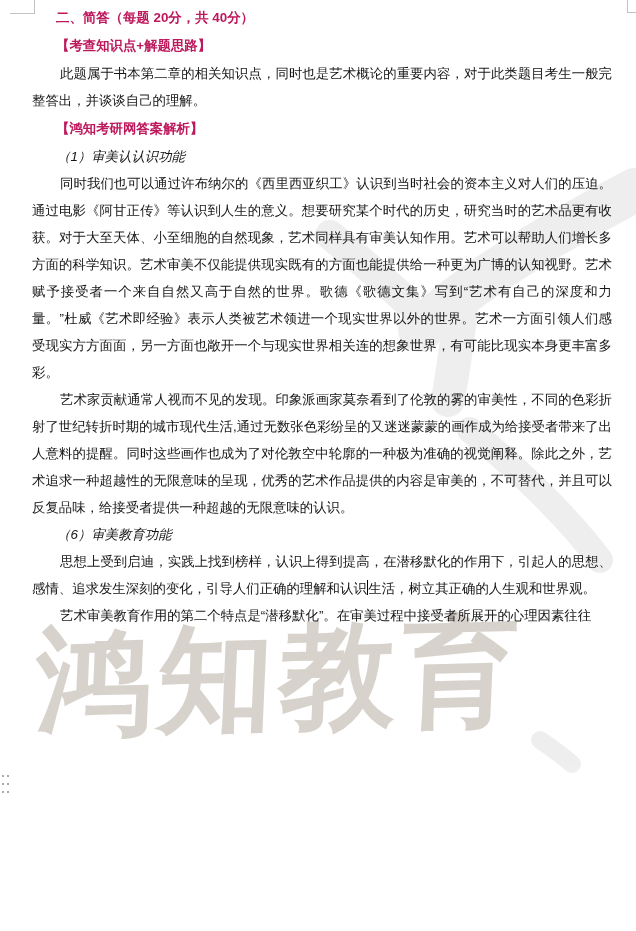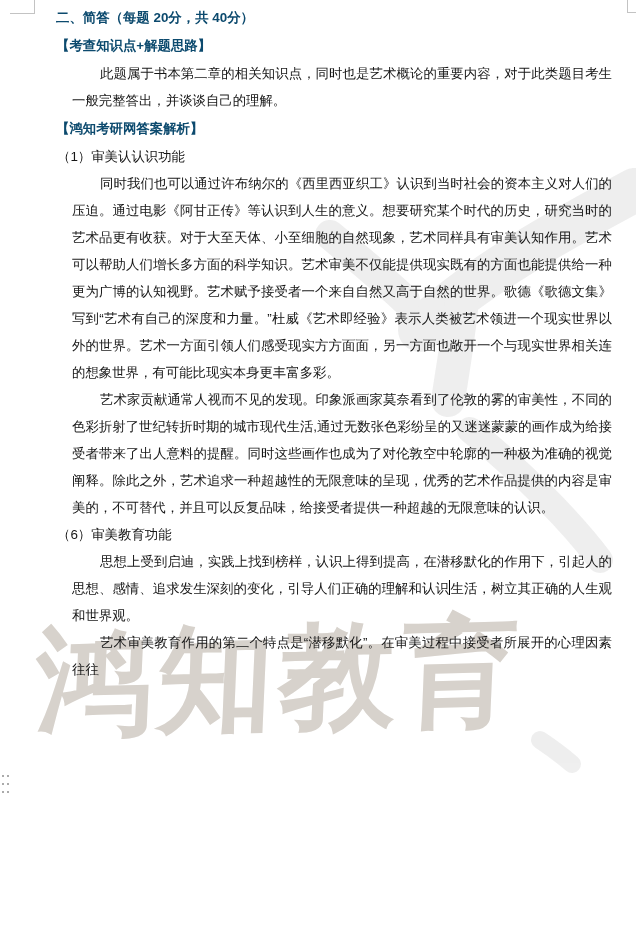--- a/index.html
+++ b/index.html
@@ -40,23 +40,23 @@
     pointer-events:none;
   }
   .watermark span { display:inline-block; transform:skewX(-4deg); }
   
   .content {
     position:absolute; left:32px; top:3px; width:580px;
     font-size:13.4px; line-height:27px; color:#161616;
     z-index:2;
   }
   .content p { text-align:justify; }
-  .h   { font-weight:bold; color:#0c4a6e; text-indent:24px; margin:1px 0; }
-  .sub { text-indent:25px; }
-  .p   { text-indent:28px;margin-left:40px; }
+  .h   { font-weight:bold; color:#be185d; text-indent:24px; margin:1px 0; }
+  .sub { text-indent:25px;font-style:italic; }
+  .p   { text-indent:28px; }
   .caret {
     display:inline-block; width:1.5px; height:15px;
     background:#000; vertical-align:-2px;
   }
 </style>
 </head>
 <body>
 
 <div class="page">
 

